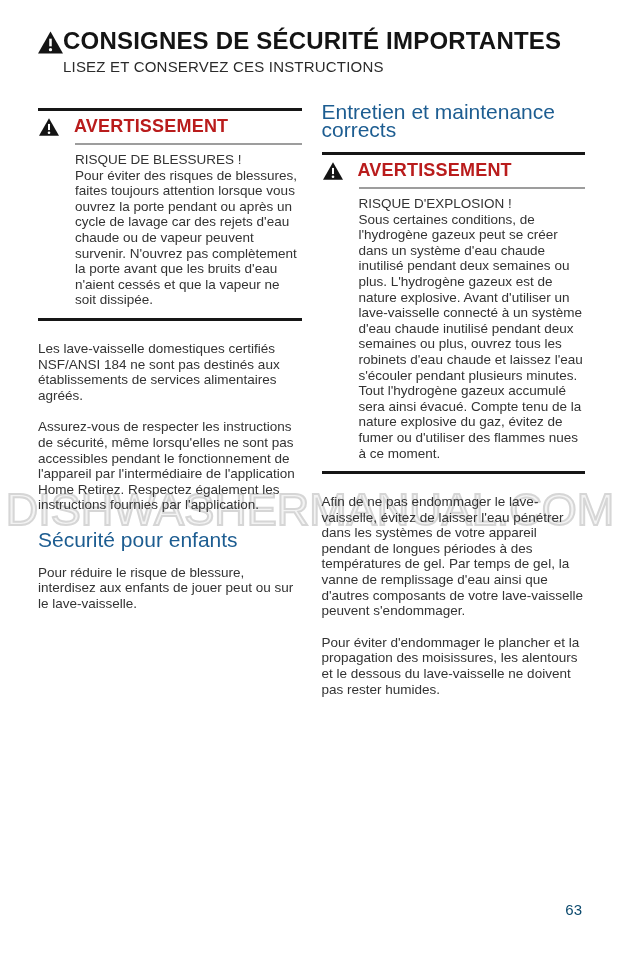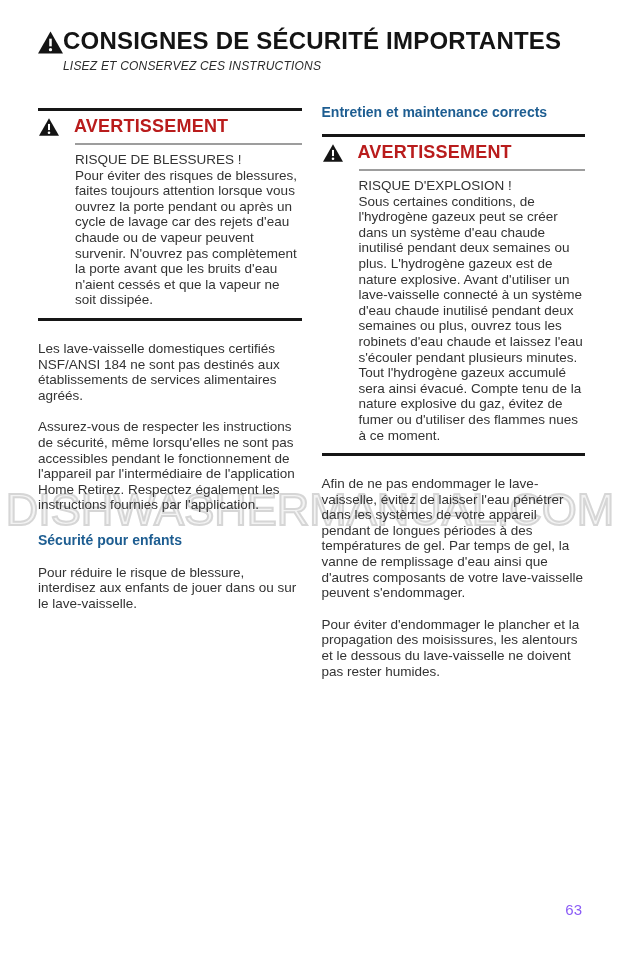--- a/index.html
+++ b/index.html
@@ -25,25 +25,24 @@
     margin: 0;
     font-size: 24px;
     line-height: 27px;
     font-weight: bold;
     color: #141414;
     letter-spacing: 0.2px;
     white-space: nowrap;
   }
   .doc-subtitle {
     margin: 3px 0 0 0;
-    font-size: 12px;
+    font-size: 15px;
     line-height: 19px;
     color: #2b2b2b;
     letter-spacing: 0.2px;
-    font-style: italic;
   }
 
   
   .columns {
     display: flex;
     gap: 20px;
     padding: 0 35px 0 38px;
     margin-top: 27px;
     position: relative;
     z-index: 2;
@@ -66,23 +65,23 @@
     font-weight: bold;
     color: #b91c1c;
     letter-spacing: 0.2px;
   }
   .warn-rule { height: 2px; background: #9d9d9d; margin: 7px 0 7px 37px; }
   .warn-body { margin: 0 0 0 37px !important; white-space: pre-line; }
 
   
   .blue-head {
     margin: 18px 0 8px 0;
-    font-size: 14px;
+    font-size: 21px;
     line-height: 18px;
-    font-weight: bold;
+    font-weight: normal;
     color: #1d5d91;
   }
   .blue-head.first { margin-top: 0; margin-bottom: 13px; }
 
   
   .watermark {
     position: absolute;
     top: 452px;
     left: 0;
     width: 100%;
@@ -99,21 +98,21 @@
     user-select: none;
     margin-top: 32px;
   }
 
   
   .page-number {
     position: absolute;
     right: 38px;
     bottom: 40px;
     font-size: 15px;
-    color: #8b5cf6;
+    color: #0c4a6e;
   }
 </style>
 </head>
 <body>
 
 <div class="page">
 
   <div class="watermark">DISHWASHERMANUAL.COM</div>
 
   <header class="doc-header">
@@ -146,21 +145,21 @@
         </div>
         <div class="warn-rule"></div>
         <p class="warn-body">RISQUE DE BLESSURES !
 Pour éviter des risques de blessures, faites toujours attention lorsque vous ouvrez la porte pendant ou après un cycle de lavage car des rejets d'eau chaude ou de vapeur peuvent survenir.  N'ouvrez pas complètement la porte avant que les bruits d'eau n'aient cessés et que la vapeur ne soit dissipée.</p>
       </div>
 
       <p>Les lave-vaisselle domestiques certifiés NSF/ANSI 184 ne sont pas destinés aux établissements de services alimentaires agréés.</p>
       <p>Assurez-vous de respecter les instructions de sécurité, même lorsqu'elles ne sont pas accessibles pendant le fonctionnement de l'appareil par l'intermédiaire de l'application Home Retirez. Respectez également les instructions fournies par l'application.</p>
 
       <h2 class="blue-head">Sécurité pour enfants</h2>
-      <p>Pour réduire le risque de blessure, interdisez aux enfants de jouer dans ou sur le lave-vaisselle.</p>
+      <p>Pour réduire le risque de blessure, interdisez aux enfants de jouer peut ou sur le lave-vaisselle.</p>
     </section>
 
     <section class="col">
       <h2 class="blue-head first">Entretien et maintenance corrects</h2>
 
       <div class="warnbox">
         <div class="warn-head">
           <span class="warn-icon-sm">
             <svg viewBox="0 0 26 23" width="20" height="18" aria-hidden="true">
               <path d="M13 0 L26 23 H0 Z" fill="#141414"></path>

